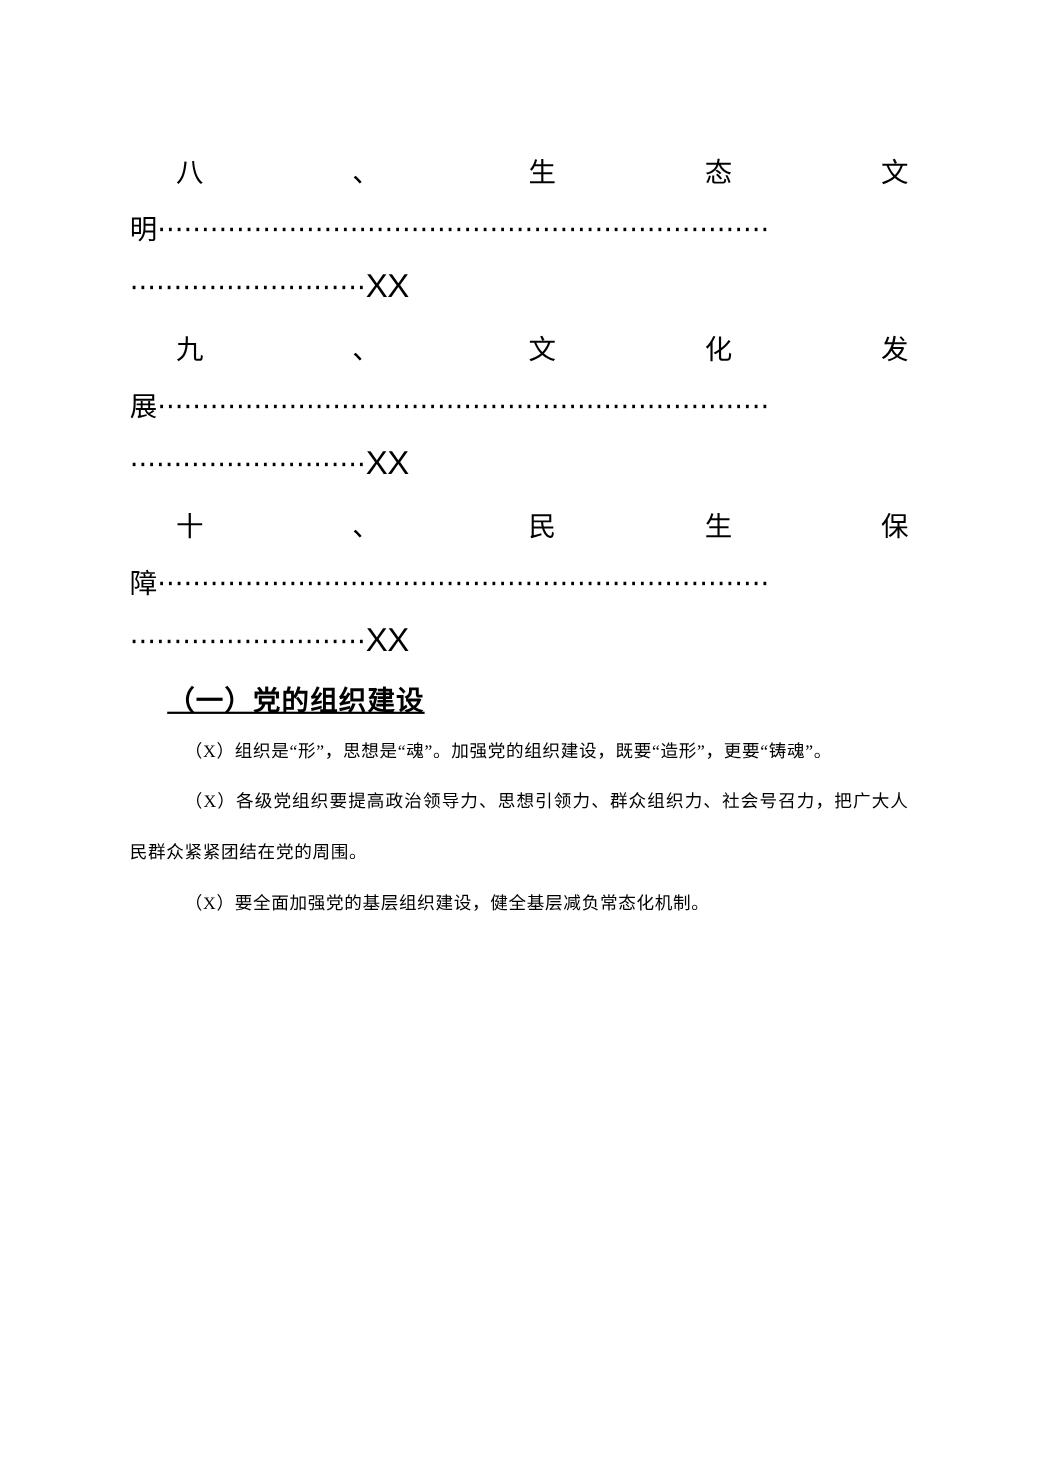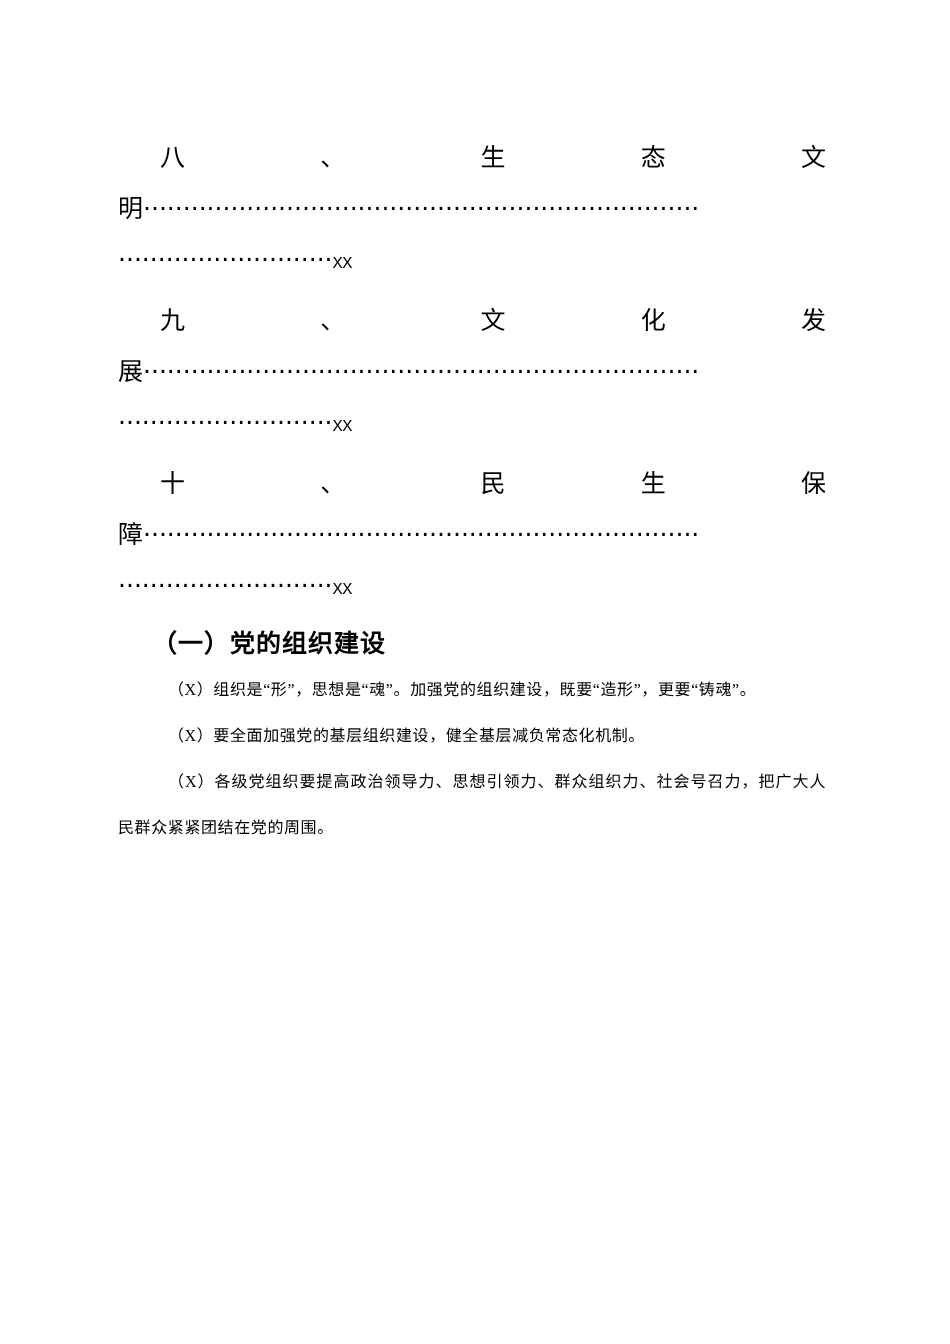--- a/index.html
+++ b/index.html
@@ -90,22 +90,22 @@
   .leader-short {
     flex: 0 0 auto;
     overflow: hidden;
     max-width: 268px;
     font-family: "DejaVu Sans", sans-serif;
     font-size: 25px;
   }
 
   .toc-pageno {
     flex: 0 0 auto;
-    font-family: Liberation Mono, monospace;
-    font-size: 17px;
+    font-family: Liberation Sans, sans-serif;
+    font-size: 30px;
     letter-spacing: -0.5px;
   }
 
   
   .heading-1 {
     font-family: "Liberation Sans", "DejaVu Sans", sans-serif;
     font-weight: bold;
     font-size: 25px;
     line-height: 46px;
     margin: 6px 0 0 0;
@@ -113,20 +113,21 @@
     letter-spacing: 0.5px;
   }
 
   .heading-2 {
     font-family: "Liberation Serif", "DejaVu Serif", serif;
     font-size: 25px;
     line-height: 46px;
     margin: 0;
     text-indent: 34px;
     letter-spacing: 1px;
+    text-decoration: underline;
   }
 
   
   .body-para {
     font-family: "Liberation Serif", "DejaVu Serif", serif;
     font-size: 16px;
     line-height: 46px;
     margin: 0;
     text-indent: 50px;
     text-align: justify;
@@ -192,17 +193,17 @@
       <div class="toc-page-line">
         <span class="leader-short">···························</span>
         <span class="toc-pageno">XX</span>
       </div>
     </div>
 
 
     <h2 class="heading-2">（一）党的组织建设</h2>
 
     <p class="body-para">（X）组织是“形”，思想是“魂”。加强党的组织建设，既要“造形”，更要“铸魂”。</p>
+    <p class="body-para">（X）各级党组织要提高政治领导力、思想引领力、群众组织力、社会号召力，把广大人民群众紧紧团结在党的周围。</p>
     <p class="body-para">（X）要全面加强党的基层组织建设，健全基层减负常态化机制。</p>
-    <p class="body-para">（X）各级党组织要提高政治领导力、思想引领力、群众组织力、社会号召力，把广大人民群众紧紧团结在党的周围。</p>
 
   </div>
 </div>
 
 </body></html>

